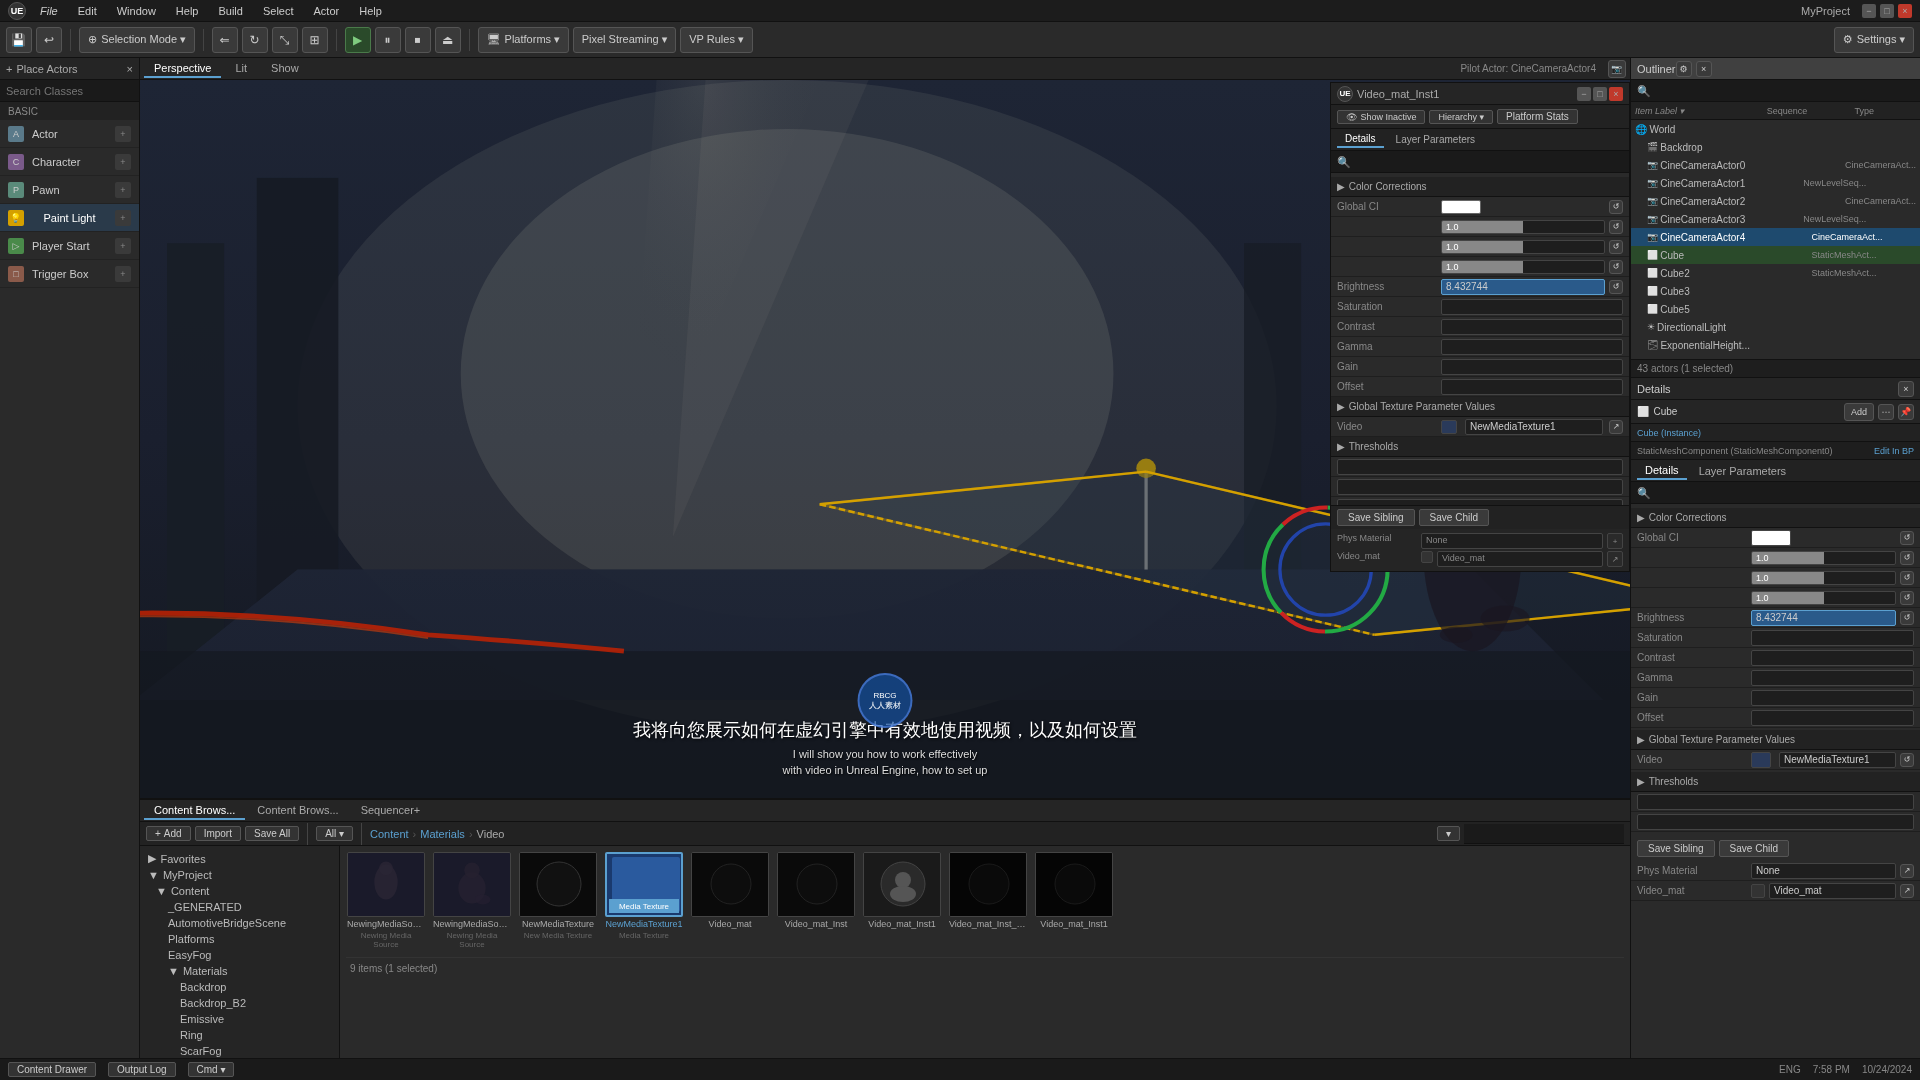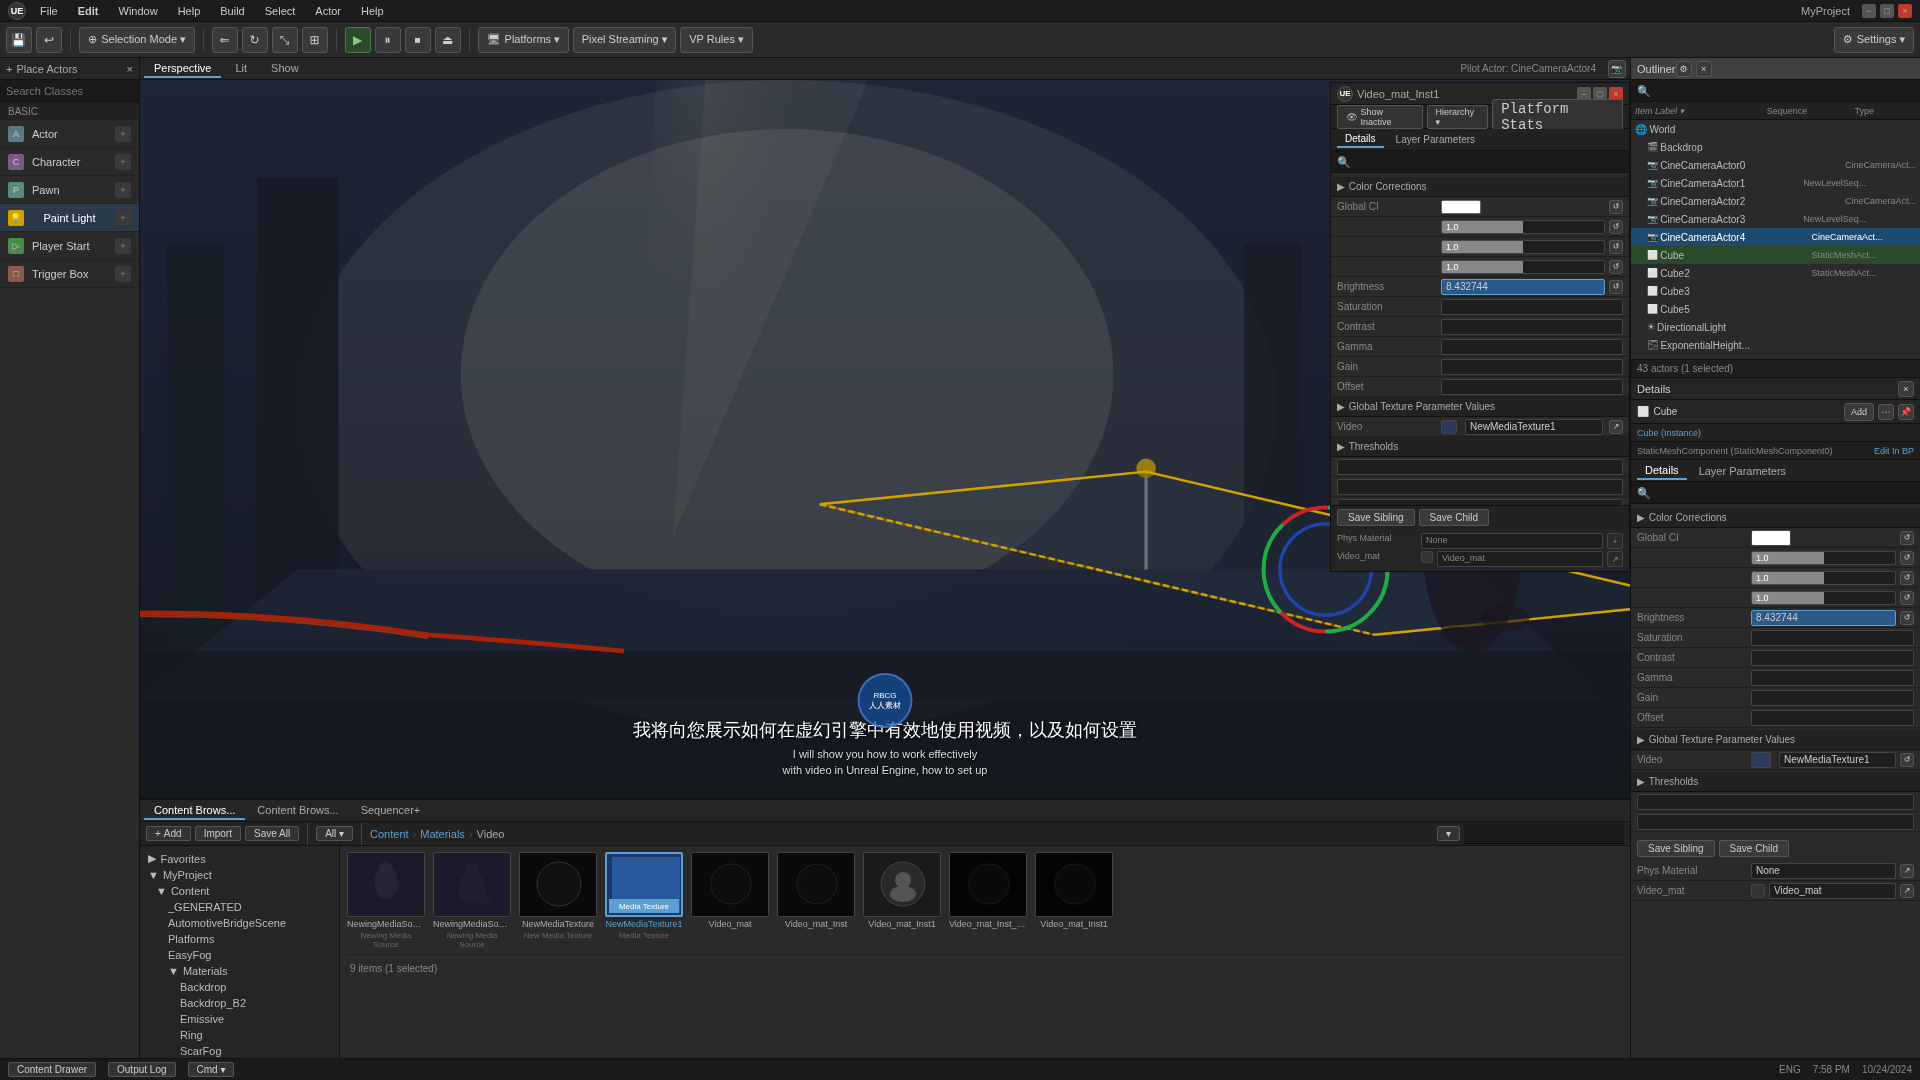--- a/index.html
+++ b/index.html
@@ -718,22 +718,22 @@
     .thumbnail-blue {
       background: linear-gradient(135deg, #1a3a6e, #2a5a9e);
     }
   </style>
 </head>
 <body>
 
 <div class="title-bar">
   <div class="title-bar-left">
     <div class="ue-logo-badge" style="width:18px;height:18px;font-size:9px;border-width:1px;">UE</div>
-    <span class="menu-item" style="padding:0 6px;">File</span>
-    <span class="menu-item" style="padding:0 6px;font-weight:bold;">Edit</span>
+    <span class="menu-item" style="padding:0 6px;font-style:italic;">File</span>
+    <span class="menu-item" style="padding:0 6px;">Edit</span>
     <span class="menu-item" style="padding:0 6px;">Window</span>
     <span class="menu-item" style="padding:0 6px;">Help</span>
     <span class="menu-item" style="padding:0 6px;">Build</span>
     <span class="menu-item" style="padding:0 6px;">Select</span>
     <span class="menu-item" style="padding:0 6px;">Actor</span>
     <span class="menu-item" style="padding:0 6px;">Help</span>
   </div>
   <div class="title-bar-right">
     <span>MyProject</span>
     <div class="window-controls">
@@ -1358,21 +1358,21 @@
       <div class="win-btn">□</div>
       <div class="win-btn" style="background:#c0392b;">×</div>
     </div>
   </div>
   <div class="sec-panel-toolbar">
     <div class="bottom-toolbar-btn" style="font-size:9px;">
       <span>👁</span>
       <span>Show Inactive</span>
     </div>
     <div class="bottom-toolbar-btn" style="font-size:9px;">Hierarchy ▾</div>
-    <div class="bottom-toolbar-btn" style="font-size:14px;font-family:Liberation Mono, monospace;">Platform Stats</div>
+    <div class="bottom-toolbar-btn" style="font-size:10px;">Platform Stats</div>
   </div>
   <div class="sec-panel-tabs">
     <div class="details-tab active" style="font-size:10px;">Details</div>
     <div class="details-tab" style="font-size:10px;">Layer Parameters</div>
   </div>
   <input class="sec-panel-search" type="text" placeholder="🔍" style="">
   <div class="sec-panel-content">
 
     <div class="sec-section-header">
       <span>▶</span>

